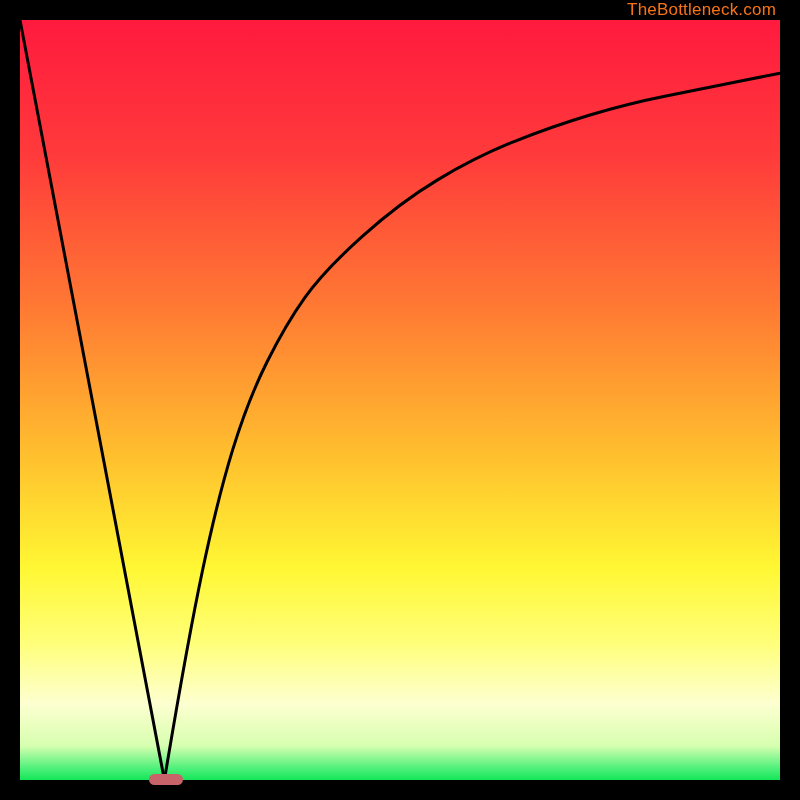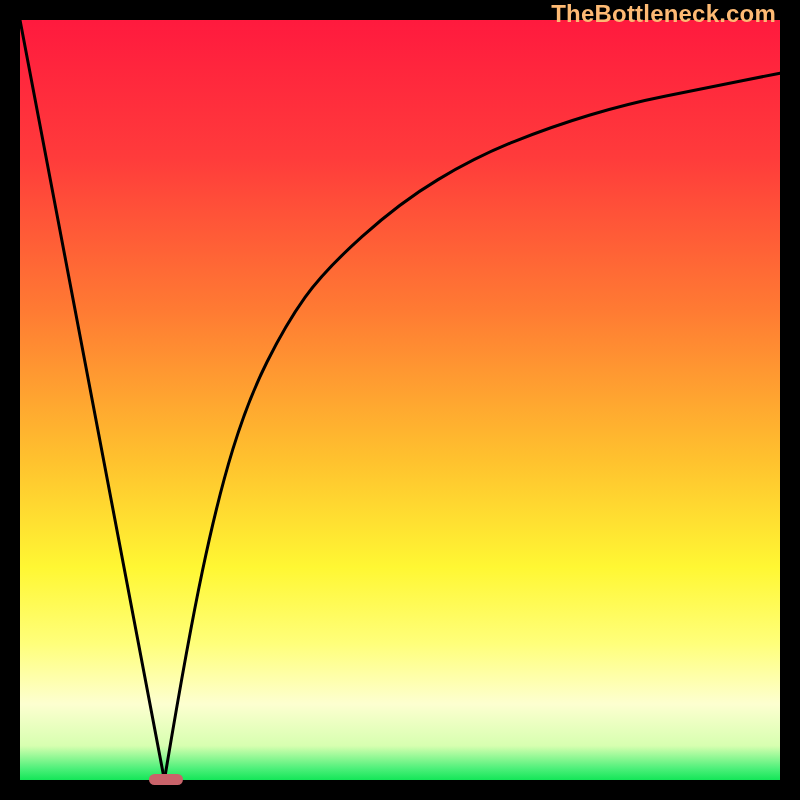--- a/index.html
+++ b/index.html
@@ -27,24 +27,24 @@
   }
   .gradient-fill {
     position: absolute;
     left: 0;
     top: 0;
     width: 100%;
     height: 100%;
   }
   .watermark {
     position: absolute;
-    color: #fdba74;
-    font-size: 24px;
+    color: #f97316;
+    font-size: 17px;
     letter-spacing: 0.2px;
-    font-weight: 700;
+    font-weight: 400;
     user-select: none;
   }
   svg.curves {
     position: absolute;
     left: 0;
     top: 0;
     width: 100%;
     height: 100%;
     overflow: visible;
   }

